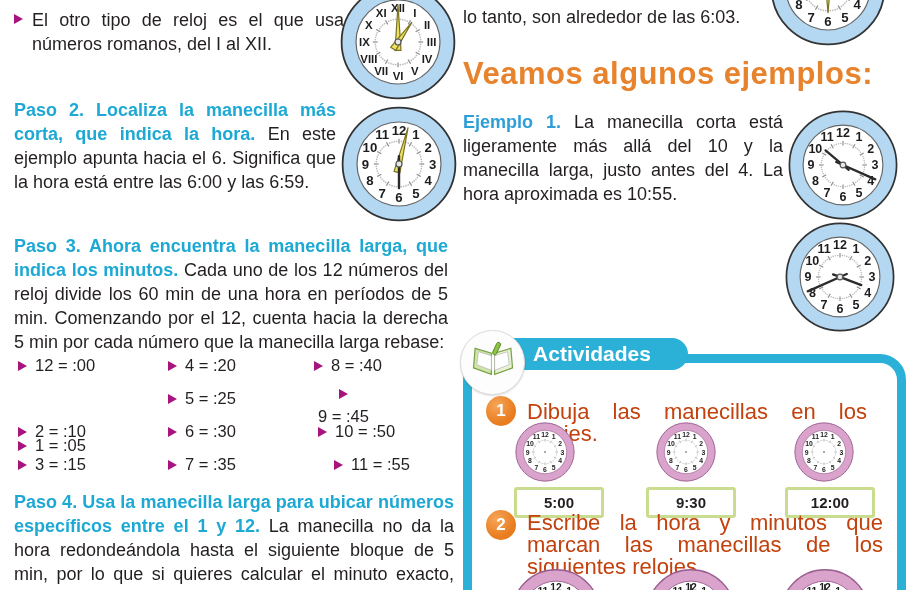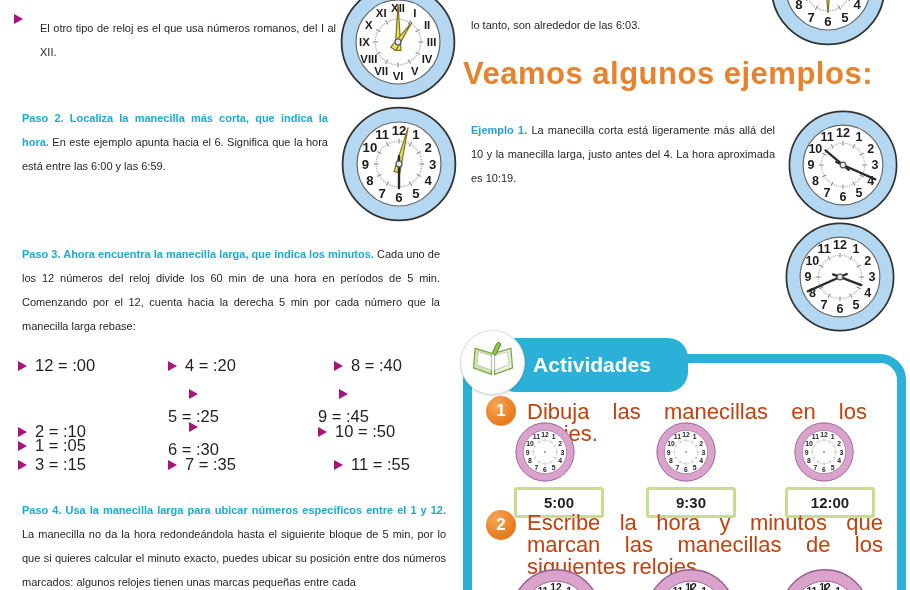--- a/index.html
+++ b/index.html
@@ -1,31 +1,31 @@
 <!DOCTYPE html>
 <html><head>
 <meta charset="utf-8">
 <style>
   html,body{margin:0;padding:0;background:#fff;}
   .page{position:relative;width:910px;height:590px;background:#fff;overflow:hidden;
         font-family:"Liberation Sans",sans-serif;color:#231f20;}
   .abs{position:absolute;}
-  p{margin:8px;font-size:11px;line-height:24px;text-align:justify;}
+  p{margin:0;font-size:18px;line-height:24px;text-align:justify;}
   .lead{font-weight:bold;color:#1ea9d5;}
   .ejlead{font-weight:bold;color:#2e9ed8;}
   .bullet-row{display:flex;gap:9px;align-items:flex-start;}
   .tri{width:0;height:0;border-left:9px solid #a8147e;border-top:5.5px solid transparent;
        border-bottom:5.5px solid transparent;display:inline-block;margin-top:6px;flex:none;}
   .list-item{position:absolute;display:flex;gap:8px;align-items:center;font-size:16.5px;}
   .heading{font-size:31px;font-weight:bold;color:#e8832d;letter-spacing:0.5px;}
   .clock{position:absolute;}
   .clock svg{width:100%;height:100%;display:block;}
   .act-box{position:absolute;left:463px;top:354px;width:443px;height:260px;
            border:9px solid #2bb1d8;border-radius:26px;background:#fff;box-sizing:border-box;}
-  .act-tab{position:absolute;left:496px;top:338px;width:192px;height:54px;background:#2bb1d8;
+  .act-tab{position:absolute;left:496px;top:338px;width:192px;height:32px;background:#2bb1d8;
            border-radius:20px;display:flex;align-items:center;justify-content:center;
            color:#fff;font-weight:bold;font-size:21px;}
   .book-badge{position:absolute;left:460px;top:330px;width:63px;height:63px;border-radius:50%;
               background:#fdfdfd;border:1px solid #ddd;box-shadow:0 1px 2px rgba(0,0,0,.15);
               display:flex;align-items:center;justify-content:center;}
   .num-badge{position:absolute;width:30px;height:30px;border-radius:50%;color:#fff;
              background:radial-gradient(circle at 35% 30%,#f6a558,#e87c1f 65%);
              display:flex;align-items:center;justify-content:center;font-weight:bold;font-size:17px;}
   .act-text{position:absolute;font-weight:normal;font-size:22px;line-height:22px;color:#c2410c;text-align:justify;}
   .ans-box{position:absolute;width:84px;height:25px;border:3px solid #c9dc8f;border-radius:3px;
@@ -236,33 +236,33 @@
         <span>2 = :10</span>
       </div>
     <div class="list-item" style="left:4px;top:99px;">
         <span class="tri" style="margin-top:0"></span>
         <span>3 = :15</span>
       </div>
     <div class="list-item" style="left:154px;top:0;">
         <span class="tri" style="margin-top:0"></span>
         <span>4 = :20</span>
       </div>
-    <div class="list-item" style="left:154px;top:33px;flex-direction:column;">
+    <div class="list-item" style="left:154px;top:33px;">
         <span class="tri" style="margin-top:0"></span>
         <span>5 = :25</span>
       </div>
-    <div class="list-item" style="left:154px;top:66px;flex-direction:column;">
+    <div class="list-item" style="left:154px;top:66px;">
         <span class="tri" style="margin-top:0"></span>
         <span>6 = :30</span>
       </div>
     <div class="list-item" style="left:154px;top:99px;">
         <span class="tri" style="margin-top:0"></span>
         <span>7 = :35</span>
       </div>
-    <div class="list-item" style="left:320px;top:0;">
+    <div class="list-item" style="left:300px;top:0;">
         <span class="tri" style="margin-top:0"></span>
         <span>8 = :40</span>
       </div>
     <div class="list-item" style="left:304px;top:33px;flex-direction:column;">
         <span class="tri" style="margin-top:0"></span>
         <span>9 = :45</span>
       </div>
     <div class="list-item" style="left:304px;top:66px;">
         <span class="tri" style="margin-top:0"></span>
         <span>10 = :50</span>
@@ -363,21 +363,21 @@
         <g transform="rotate(180)">
           <polygon points="-5,14 0,-40 5,14" fill="#ede25f" stroke="#7a7120" stroke-width="2" stroke-linejoin="round"></polygon>
         </g>
         <circle r="5" fill="#e8e8e8" stroke="#555" stroke-width="2"></circle>
       </svg>
     </div>
 
   <div class="abs heading" style="left:463px;top:56px;text-align:center;">Veamos algunos ejemplos:</div>
 
   <div class="abs" style="left:463px;top:110px;width:320px;">
-    <p><span class="ejlead">Ejemplo 1.</span><span> La manecilla corta está ligeramente más allá del 10 y la manecilla larga, justo antes del 4. La hora aproximada es 10:19.</span></p>
+    <p><span class="ejlead">Ejemplo 1.</span><span> La manecilla corta está ligeramente más allá del 10 y la manecilla larga, justo antes del 4. La hora aproximada es 10:55.</span></p>
   </div>
   <div class="clock" style="left:786px;top:108px;width:114px;height:114px;">
       <svg viewBox="-100 -100 200 200">
         <circle r="94" fill="#b5d8f2" stroke="#333" stroke-width="3"></circle>
         <circle r="70" fill="#fff" stroke="#666" stroke-width="2"></circle>
         <line x1="0" y1="-34" x2="0" y2="-42" stroke="#8a8a8a" stroke-width="2"></line>
         <circle cx="3.9720816041708313" cy="-37.79183202399439" r="1.4" fill="#bdbdbd"></circle>
         <circle cx="7.900644251074854" cy="-37.169608827884616" r="1.4" fill="#bdbdbd"></circle>
         <circle cx="11.742645786248001" cy="-36.14014761921583" r="1.4" fill="#bdbdbd"></circle>
         <circle cx="15.455992436880406" cy="-34.71472739041883" r="1.4" fill="#bdbdbd"></circle>

